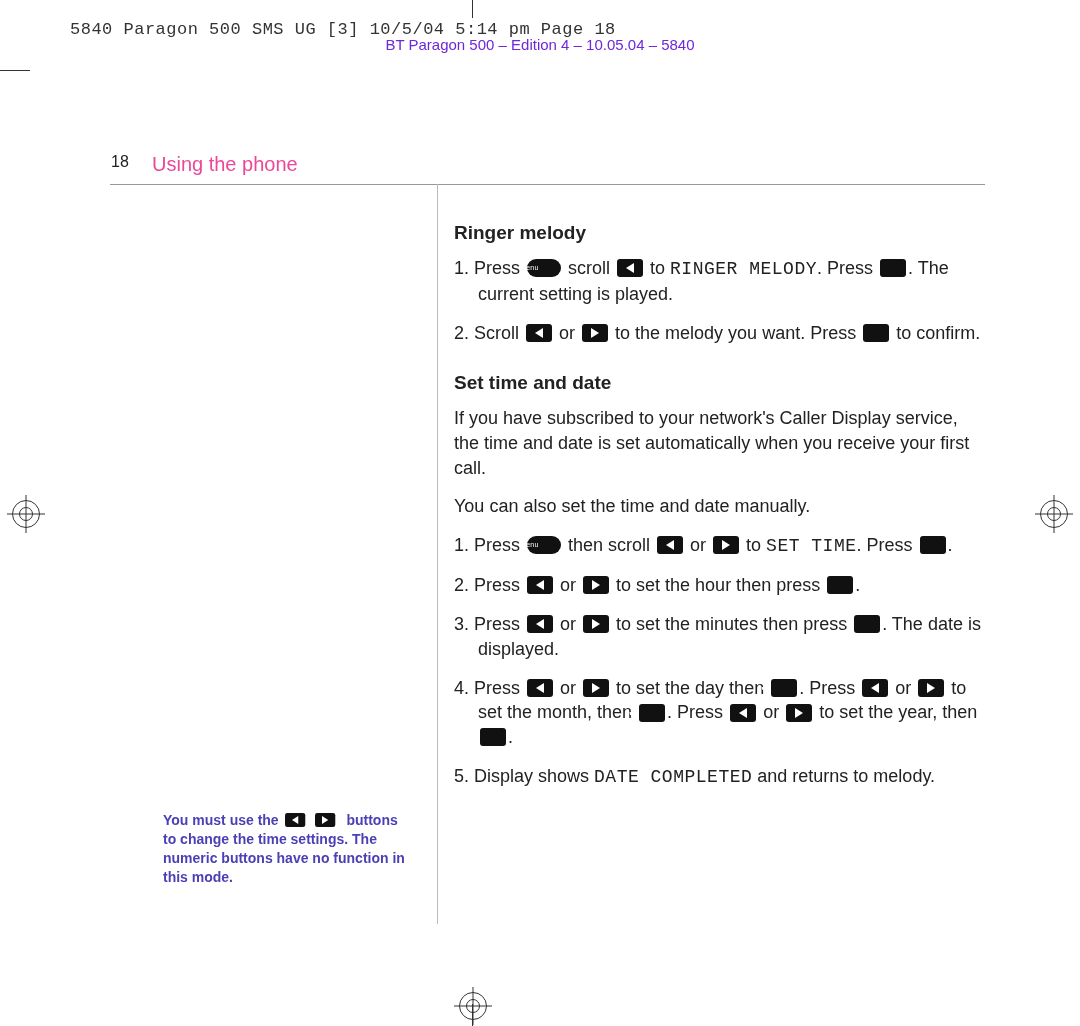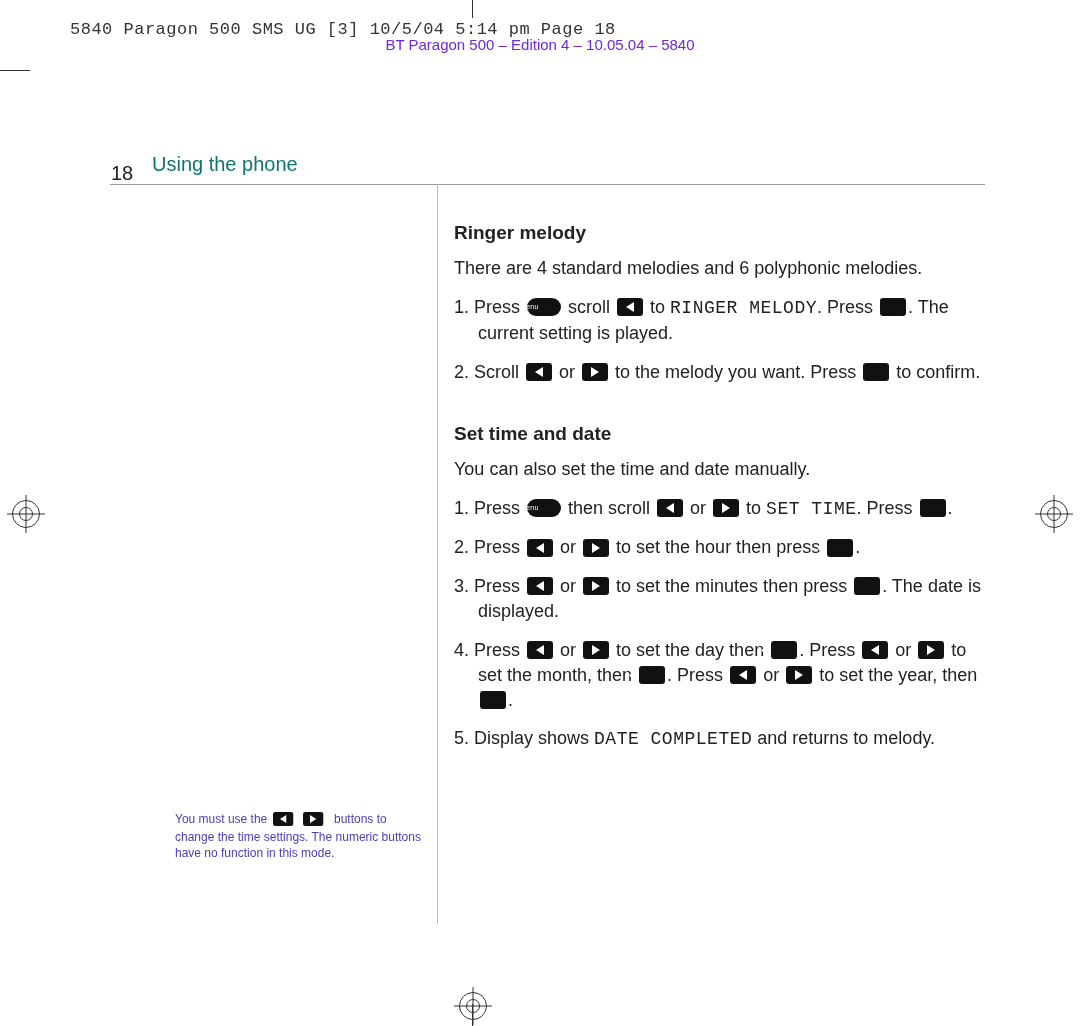--- a/index.html
+++ b/index.html
@@ -45,29 +45,28 @@
   .reg-target::before{ left:50%; top:-6px; width:1px; height:38px; transform:translateX(-0.5px);}
   .reg-target::after { top:50%; left:-6px; height:1px; width:38px; transform:translateY(-0.5px);}
   .reg-inner{position:absolute; left:50%; top:50%; width:12px;height:12px;border:1px solid #333;border-radius:50%;transform:translate(-50%,-50%);}
   .reg-left  { left:12px; top:500px; }
   .reg-right { right:12px; top:500px; }
   .reg-bottom{ left:459px; bottom:6px; }
 
   .page-num {
     position:absolute;
     left:111px; top:153px;
-    font-size:20px;
+    font-size:16px;
     color:#222;
-    margin-top:9px;
   }
   .section-title{
     position:absolute;
     left:152px; top:153px;
     font-size:20px;
-    color:#0f766e;
+    color:#ec4899;
   }
   .rule {
     position:absolute;
     left:110px; top:184px;
     width:875px; height:0;
     border-top:1px solid #999;
   }
   .vline {
     position:absolute;
     left:437px; top:184px;
@@ -124,26 +123,27 @@
   }
   .btn-check{
     width:26px;height:18px;background:#111;border-radius:3px;
   }
   .btn-check::after{
     content:"✓"; color:#fff; position:absolute; left:50%; top:50%;
     transform:translate(-50%,-55%); font-size:12px; font-weight:bold;
   }
   .sidenote{
     position:absolute;
-    left:175px; top:811px;
+    left:163px; top:811px;
     width:250px;
-    font-size:12px;
+    font-size:14px;
     line-height:1.35;
     color:#4a3fb5;
     text-align:left;
+    font-weight:bold;
   }
   .sidenote .btn{ top:-1px; transform:scale(0.78); transform-origin:left center;}
 </style>
 </head>
 <body>
 
 <div class="print-header">5840 Paragon 500 SMS UG [3]  10/5/04  5:14 pm  Page 18</div>
 <div class="edition-line">BT Paragon 500 – Edition 4 – 10.05.04 – 5840</div>
 
 <span class="crop-top"></span>
@@ -160,31 +160,31 @@
   </span>
 
 <div class="page-num">18</div>
 <div class="section-title">Using the phone</div>
 <div class="rule"></div>
 <div class="vline"></div>
 
 <div class="main">
 
   <h3>Ringer melody</h3>
-  <p>There are 4 standard melodies and 6 polyphonic melodies.</p>
 
   <p class="step">1.
     <span>Press </span><span class="btn btn-menu"></span><span> scroll </span><span class="btn btn-left"></span><span> to </span><span class="mono">RINGER MELODY</span><span>. Press </span><span class="btn btn-check"></span><span>. The current setting is played.</span>
   </p>
 
   <p class="step">2.
     <span>Scroll </span><span class="btn btn-left"></span><span> or </span><span class="btn btn-right"></span><span> to the melody you want. Press </span><span class="btn btn-check"></span><span> to confirm.</span>
   </p>
 
-  <h3 style="margin-top:36px">Set time and date</h3>
+  <h3 style="margin-top:24px">Set time and date</h3>
+  <p>If you have subscribed to your network's Caller Display service, the time and date is set automatically when you receive your first call.</p>
   <p>You can also set the time and date manually.</p>
 
   <p class="step">1.
     <span>Press </span><span class="btn btn-menu"></span><span> then scroll </span><span class="btn btn-left"></span><span> or </span><span class="btn btn-right"></span><span> to </span><span class="mono">SET TIME</span><span>. Press </span><span class="btn btn-check"></span><span>.</span>
   </p>
 
   <p class="step">2.
     <span>Press </span><span class="btn btn-left"></span><span> or </span><span class="btn btn-right"></span><span> to set the hour then press </span><span class="btn btn-check"></span><span>.</span>
   </p>
 

